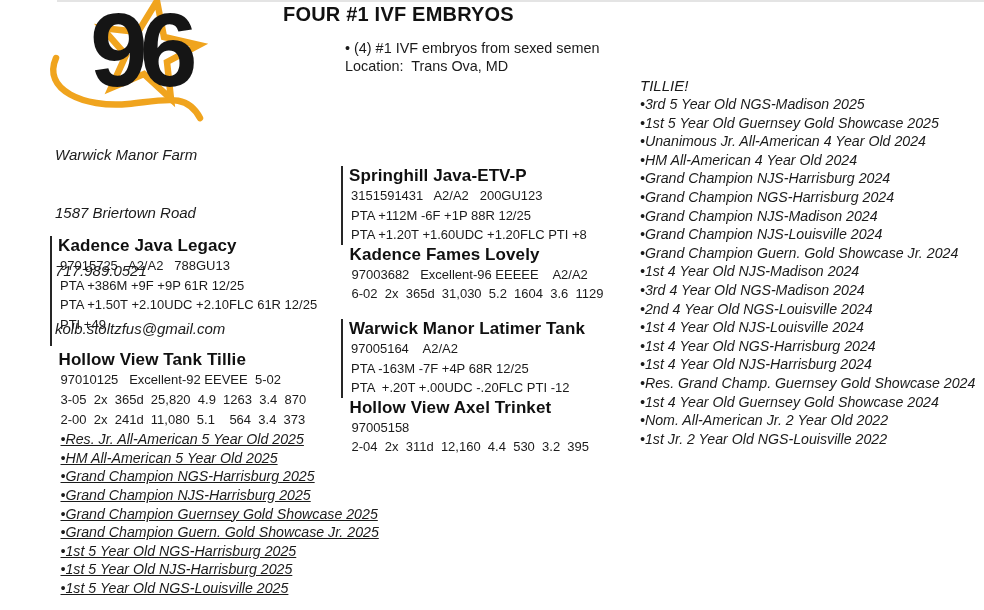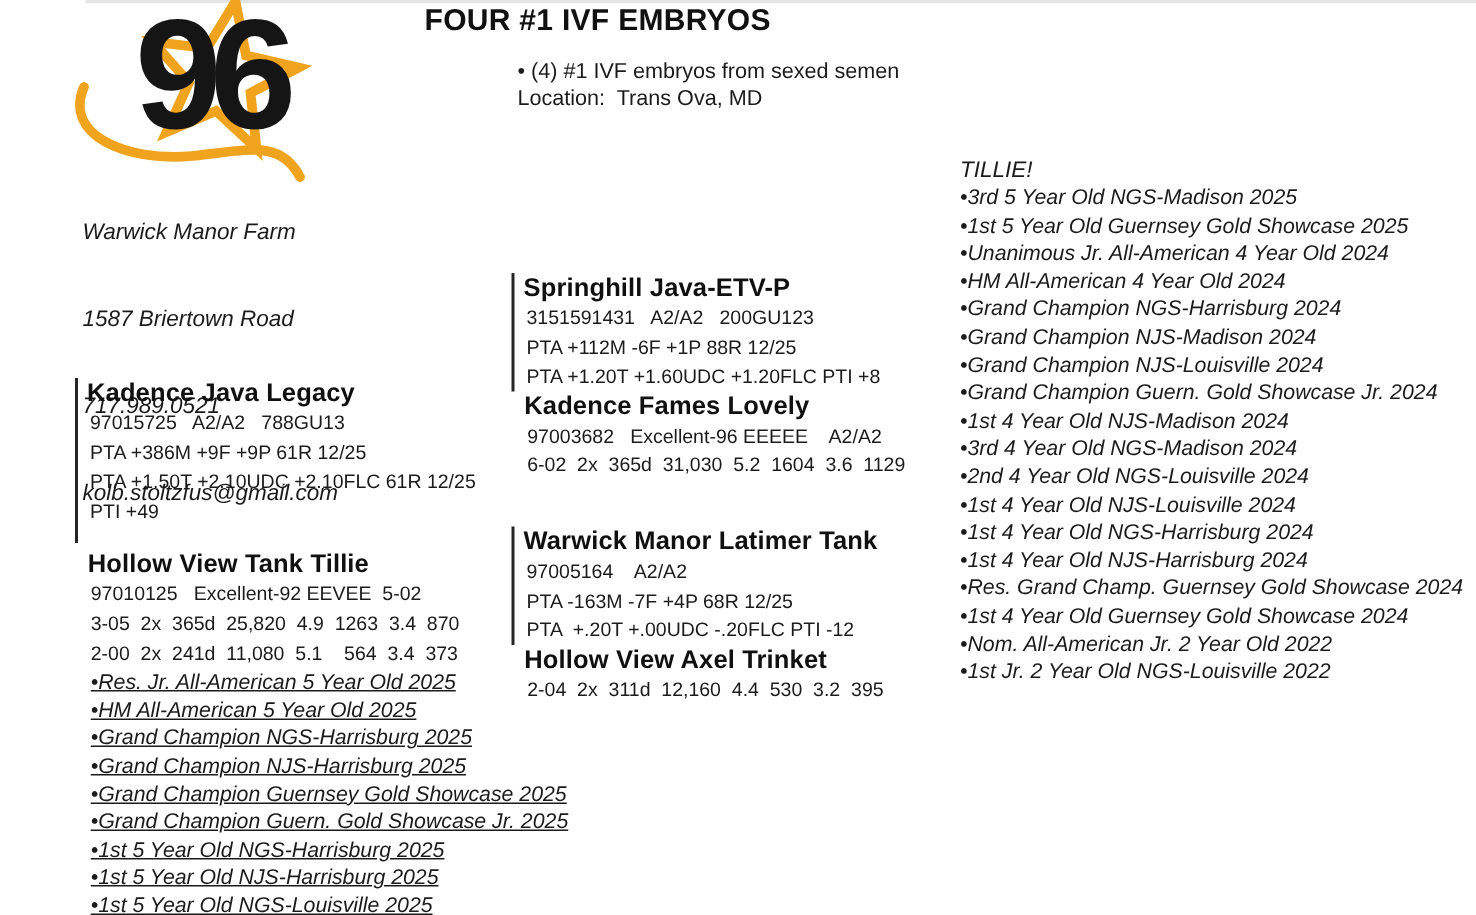--- a/index.html
+++ b/index.html
@@ -22,29 +22,29 @@
   .sub-location { position:absolute; left:345px; top:58px; font-size:14.4px; white-space:pre; }
 
   
   .consignor { position:absolute; left:55px; top:106px; font-style:italic;
                font-size:15px; line-height:19.4px; white-space:pre; }
 
   
   .col { position:absolute; }
   .col-left { left:50px; top:236px; width:305px; }
   .col-mid  { left:341px; top:166px; width:300px; }
-  .col-right{ left:640px; top:76px; width:330px;margin-top:28px; }
+  .col-right{ left:640px; top:76px; width:330px; }
 
   .heading { font-weight:bold; font-size:17px; line-height:20px; color:#101010;
              letter-spacing:0.1px; white-space:pre; }
   .dataline { font-size:13px; line-height:19.6px; white-space:pre; padding-left:2px; }
   .award { font-style:italic; font-size:14.2px; line-height:18.6px; white-space:pre; }
   .tillie-head { font-style:italic; font-size:15px; line-height:19px; white-space:pre; }
 
-  .barred { border-left:2.5px solid #262626; padding-left:6px;margin-top:16px; }
+  .barred { border-left:2.5px solid #262626; padding-left:6px; }
   .plain  { padding-left:8.5px; }
   .gap04 { height:4px; }
   .gap15 { height:15px; }
   .pb12 { padding-bottom:12px; }
   .awards-block { margin-top:1px; padding-left:2px;text-decoration:underline; }
 </style>
 </head>
 <body>
 
 <div class="page">
@@ -111,30 +111,32 @@
     </div>
     <div class="gap15"></div>
     <div class="barred">
       <div class="heading">Warwick Manor Latimer Tank</div>
       <div class="dataline">97005164    A2/A2</div>
       <div class="dataline">PTA -163M -7F +4P 68R 12/25</div>
       <div class="dataline">PTA  +.20T +.00UDC -.20FLC PTI -12</div>
     </div>
     <div class="plain">
       <div class="heading">Hollow View Axel Trinket</div>
+      <div class="dataline">97005158</div>
       <div class="dataline">2-04  2x  311d  12,160  4.4  530  3.2  395</div>
     </div>
   </div>
 
   <div class="col col-right">
     <div class="tillie-head">TILLIE!</div>
     <div class="award">•3rd 5 Year Old NGS-Madison 2025</div>
     <div class="award">•1st 5 Year Old Guernsey Gold Showcase 2025</div>
     <div class="award">•Unanimous Jr. All-American 4 Year Old 2024</div>
     <div class="award">•HM All-American 4 Year Old 2024</div>
+    <div class="award">•Grand Champion NJS-Harrisburg 2024</div>
     <div class="award">•Grand Champion NGS-Harrisburg 2024</div>
     <div class="award">•Grand Champion NJS-Madison 2024</div>
     <div class="award">•Grand Champion NJS-Louisville 2024</div>
     <div class="award">•Grand Champion Guern. Gold Showcase Jr. 2024</div>
     <div class="award">•1st 4 Year Old NJS-Madison 2024</div>
     <div class="award">•3rd 4 Year Old NGS-Madison 2024</div>
     <div class="award">•2nd 4 Year Old NGS-Louisville 2024</div>
     <div class="award">•1st 4 Year Old NJS-Louisville 2024</div>
     <div class="award">•1st 4 Year Old NGS-Harrisburg 2024</div>
     <div class="award">•1st 4 Year Old NJS-Harrisburg 2024</div>

